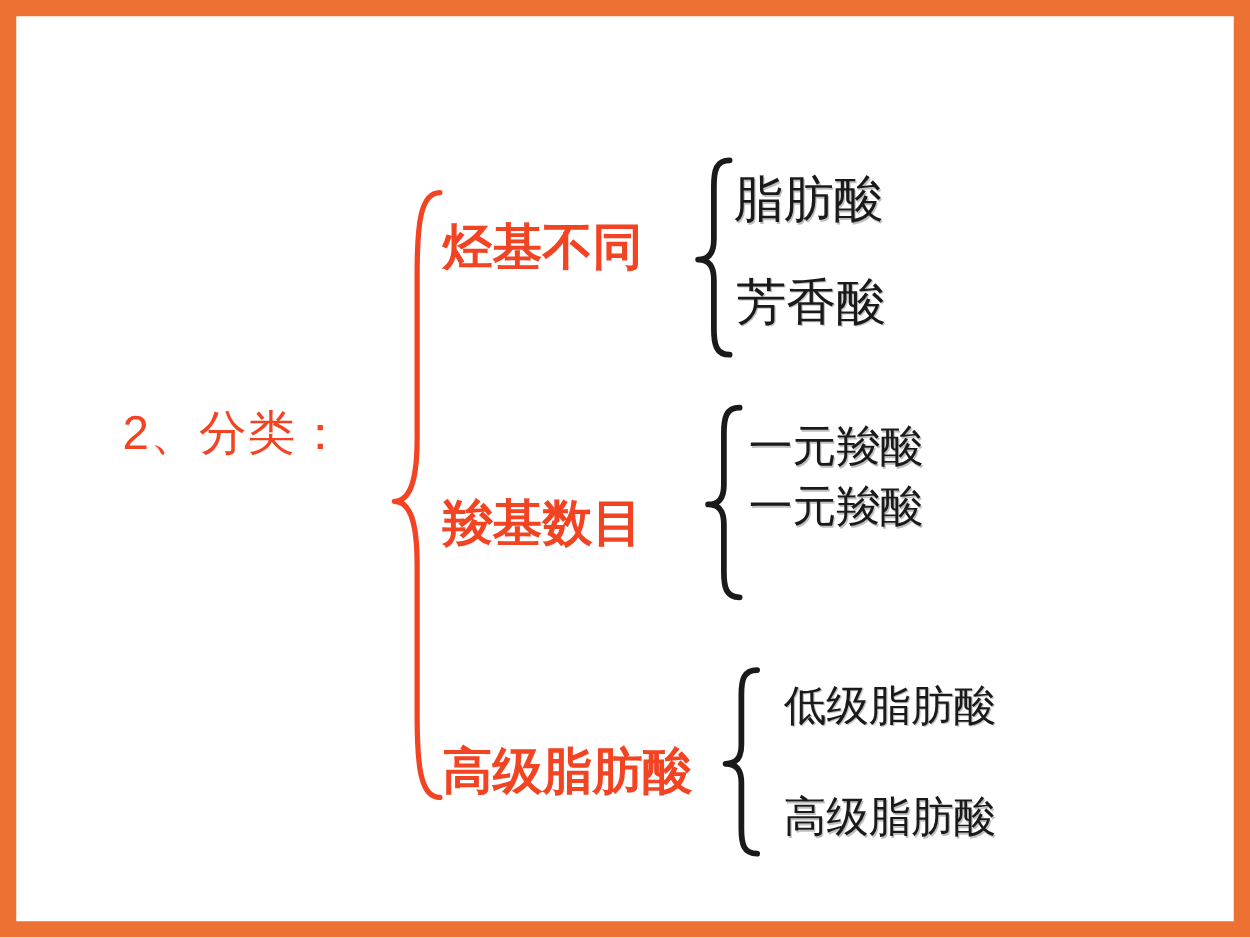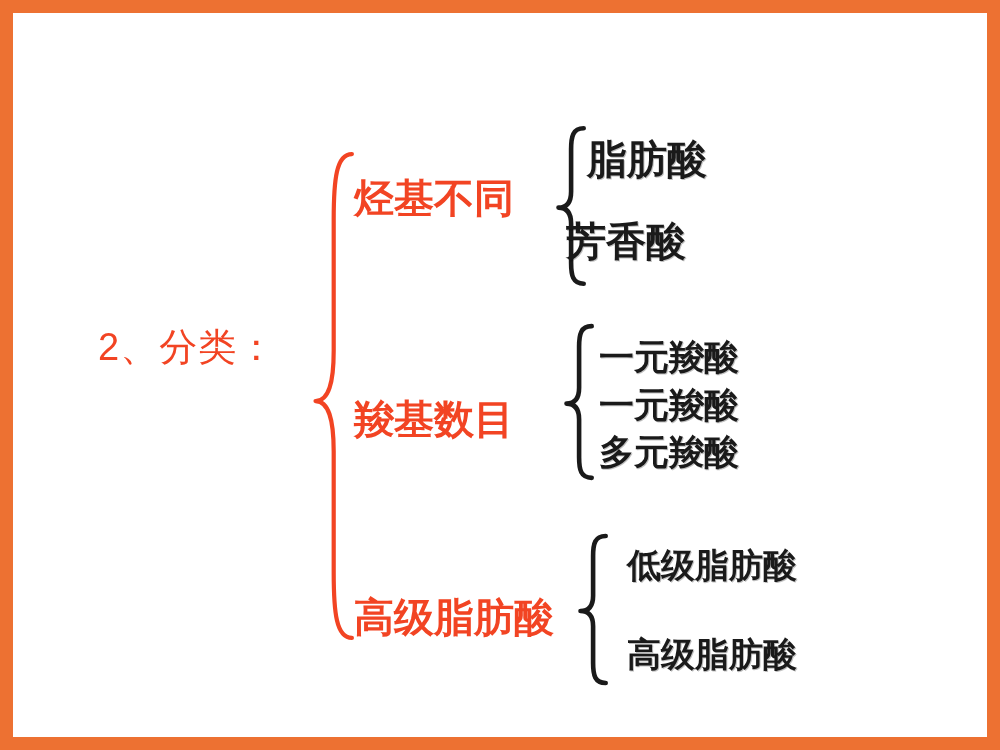--- a/index.html
+++ b/index.html
@@ -36,30 +36,30 @@
     font-weight: 700;
     color: var(--accent);
     white-space: nowrap;
     text-shadow: 0 1px 0 rgba(255,255,255,0.35);
   }
   .label-1 { left: 341px; top: 165px; }
   .label-2 { left: 341px; top: 359px; margin-top: 27px; }
   .label-3 { left: 341px; top: 584px; }
   .item {
     font-family: "Liberation Serif", serif;
-    font-weight: 700;
+    font-weight: 400;
     color: var(--ink);
     white-space: nowrap;
     text-shadow: 1px 1px 0 rgba(0,0,0,0.25);
   }
   .item-lg { font-size: 40px; line-height: 42px; }
   .item-md { font-size: 35px; line-height: 37px; }
   .item-sm { font-size: 34px; line-height: 36px; }
   .i-1a { left: 574px; top: 126px; }
-  .i-1b { left: 553px; top: 208px; }
+  .i-1b { left: 576px; top: 208px; }
   .i-2a { left: 586px; top: 326px; }
   .i-2b { left: 586px; top: 374px; }
   .i-2c { left: 586px; top: 421px; }
   .i-3a { left: 614px; top: 535px; }
   .i-3b { left: 614px; top: 624px; }
   svg.brace { display: block; overflow: visible; }
   .brace path {
     fill: none;
     stroke-linecap: round;
     stroke-linejoin: round;
@@ -89,21 +89,20 @@
   </svg>
   <div class="abs item item-lg i-1a">脂肪酸</div>
   <div class="abs item item-lg i-1b">芳香酸</div>
 
   <div class="abs branch-label label-2">羧基数目</div>
   <svg class="abs brace brace-black brace-2" width="36" height="158" viewBox="0 0 40 100" preserveAspectRatio="none" aria-hidden="true">
     <path d="M 33 2 C 21 2 19 7 19 15 L 19 41 C 19 47.5 15 51 5 51 C 15 51 19 54.5 19 61 L 19 85 C 19 93 21 98 33 98"></path>
   </svg>
   <div class="abs item item-md i-2a">一元羧酸</div>
   <div class="abs item item-md i-2b">一元羧酸</div>
-  <div class="abs item item-md i-2c">多元羧酸</div>
 
   <div class="abs branch-label label-3">高级脂肪酸</div>
   <svg class="abs brace brace-black brace-3" width="36" height="153" viewBox="0 0 40 100" preserveAspectRatio="none" aria-hidden="true">
     <path d="M 33 2 C 21 2 19 7 19 15 L 19 41 C 19 47.5 15 51 5 51 C 15 51 19 54.5 19 61 L 19 85 C 19 93 21 98 33 98"></path>
   </svg>
   <div class="abs item item-sm i-3a">低级脂肪酸</div>
   <div class="abs item item-sm i-3b">高级脂肪酸</div>
 
 </div>
 

